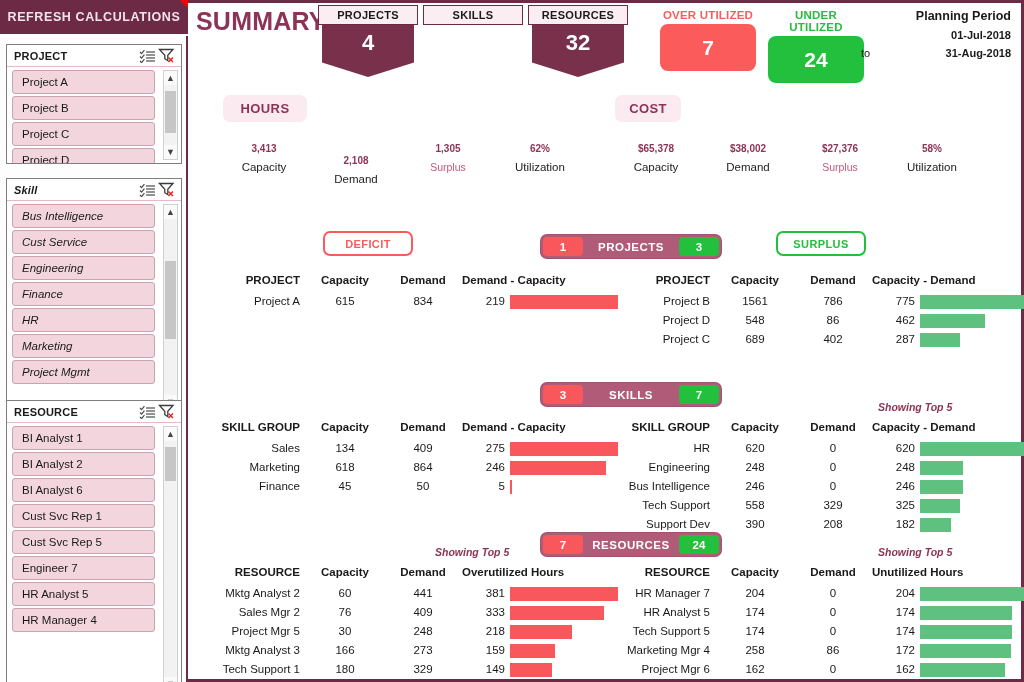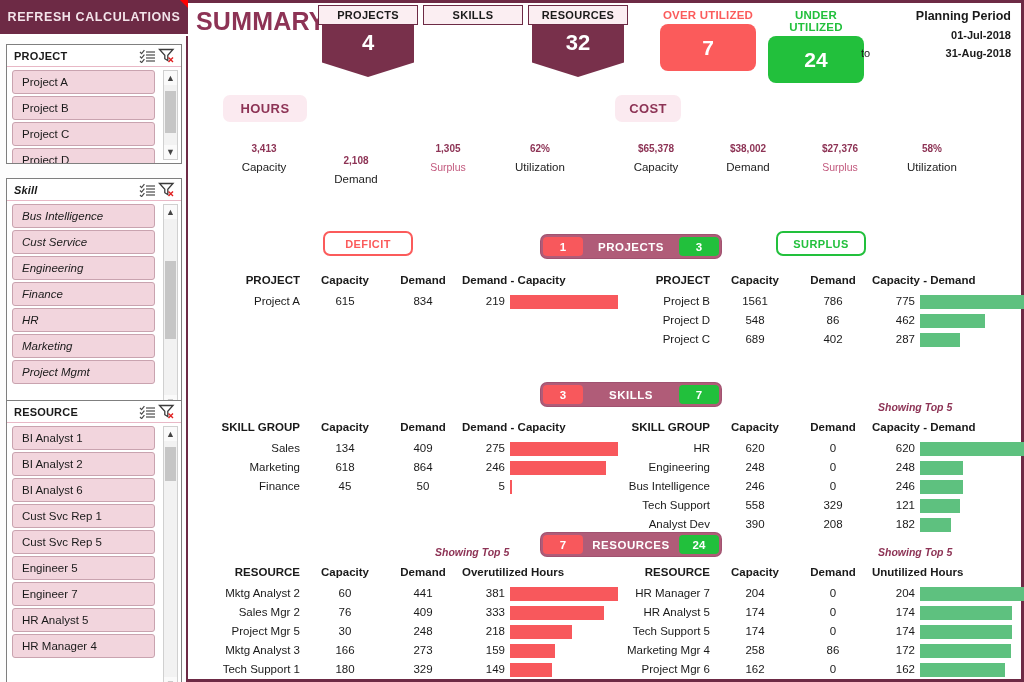--- a/index.html
+++ b/index.html
@@ -274,21 +274,20 @@
 </svg>
             </span>
           </div>
           <div class="slicer-body" style="height: 272px; overflow: hidden;">
             <div class="slicer-list">
               <div class="sl-item">BI Analyst 1</div>
               <div class="sl-item">BI Analyst 2</div>
               <div class="sl-item">BI Analyst 6</div>
               <div class="sl-item">Cust Svc Rep 1</div>
               <div class="sl-item">Cust Svc Rep 5</div>
-              <div class="sl-item">Engineer 5</div>
               <div class="sl-item">Engineer 7</div>
               <div class="sl-item">HR Analyst 5</div>
               <div class="sl-item">HR Manager 4</div>
             </div>
             <div class="sl-scroll">
               <div class="sl-arrow">▲</div>
                   <div class="sl-arrow">▼</div>
               <div class="sl-thumb" style="top: 20px; height: 34px;"></div>
             </div>
           </div>
@@ -505,27 +504,27 @@
                   <div class="c-dem">0</div>
                   <div class="c-diff">246</div>
                   <div class="bar-wrap">
                     <div class="bar green" style="width:43px"></div>
                   </div>
           </div>
           <div class="rw">
             <div class="c-name">Tech Support</div>
                   <div class="c-cap">558</div>
                   <div class="c-dem">329</div>
-                  <div class="c-diff">121</div>
+                  <div class="c-diff">325</div>
                   <div class="bar-wrap">
                     <div class="bar green" style="width:40px"></div>
                   </div>
           </div>
           <div class="rw">
-            <div class="c-name">Analyst Dev</div>
+            <div class="c-name">Support Dev</div>
                   <div class="c-cap">390</div>
                   <div class="c-dem">208</div>
                   <div class="c-diff">182</div>
                   <div class="bar-wrap">
                     <div class="bar green" style="width:31px"></div>
                   </div>
           </div>
         </div>
         <div class="sec-pill" style="left: 353px; top: 530px; width: 180px;">
           <div class="cnt" style="background:#f8585c">7</div>

